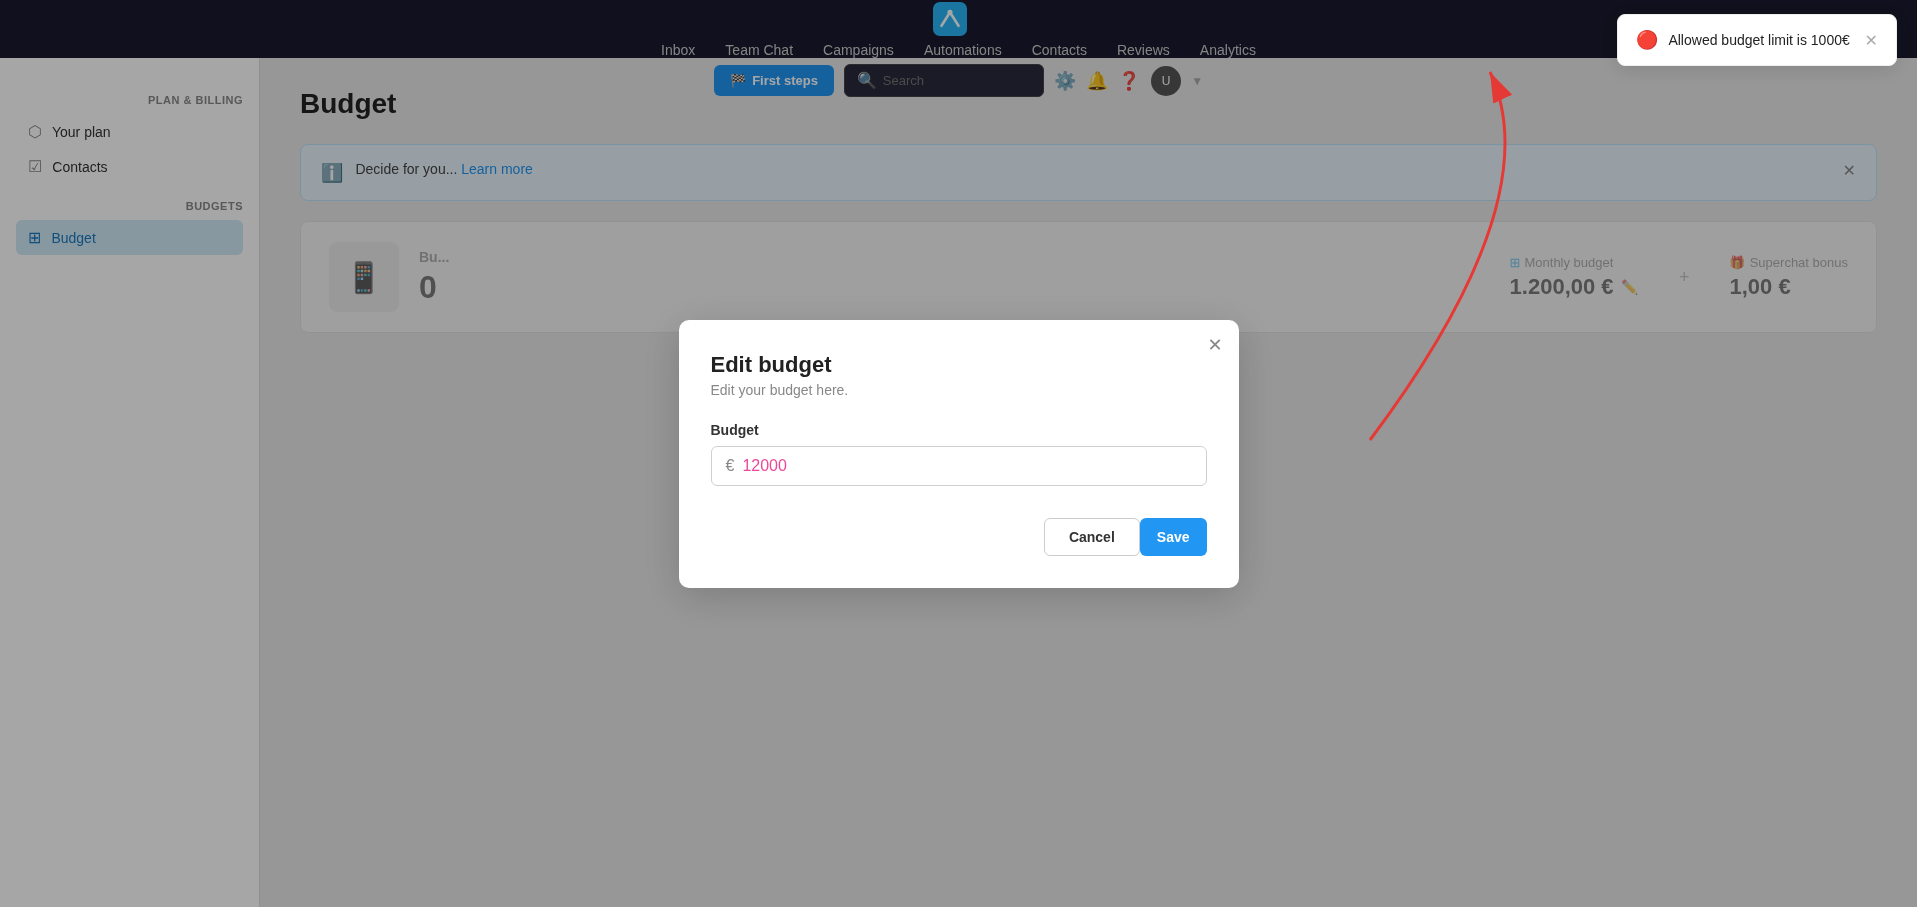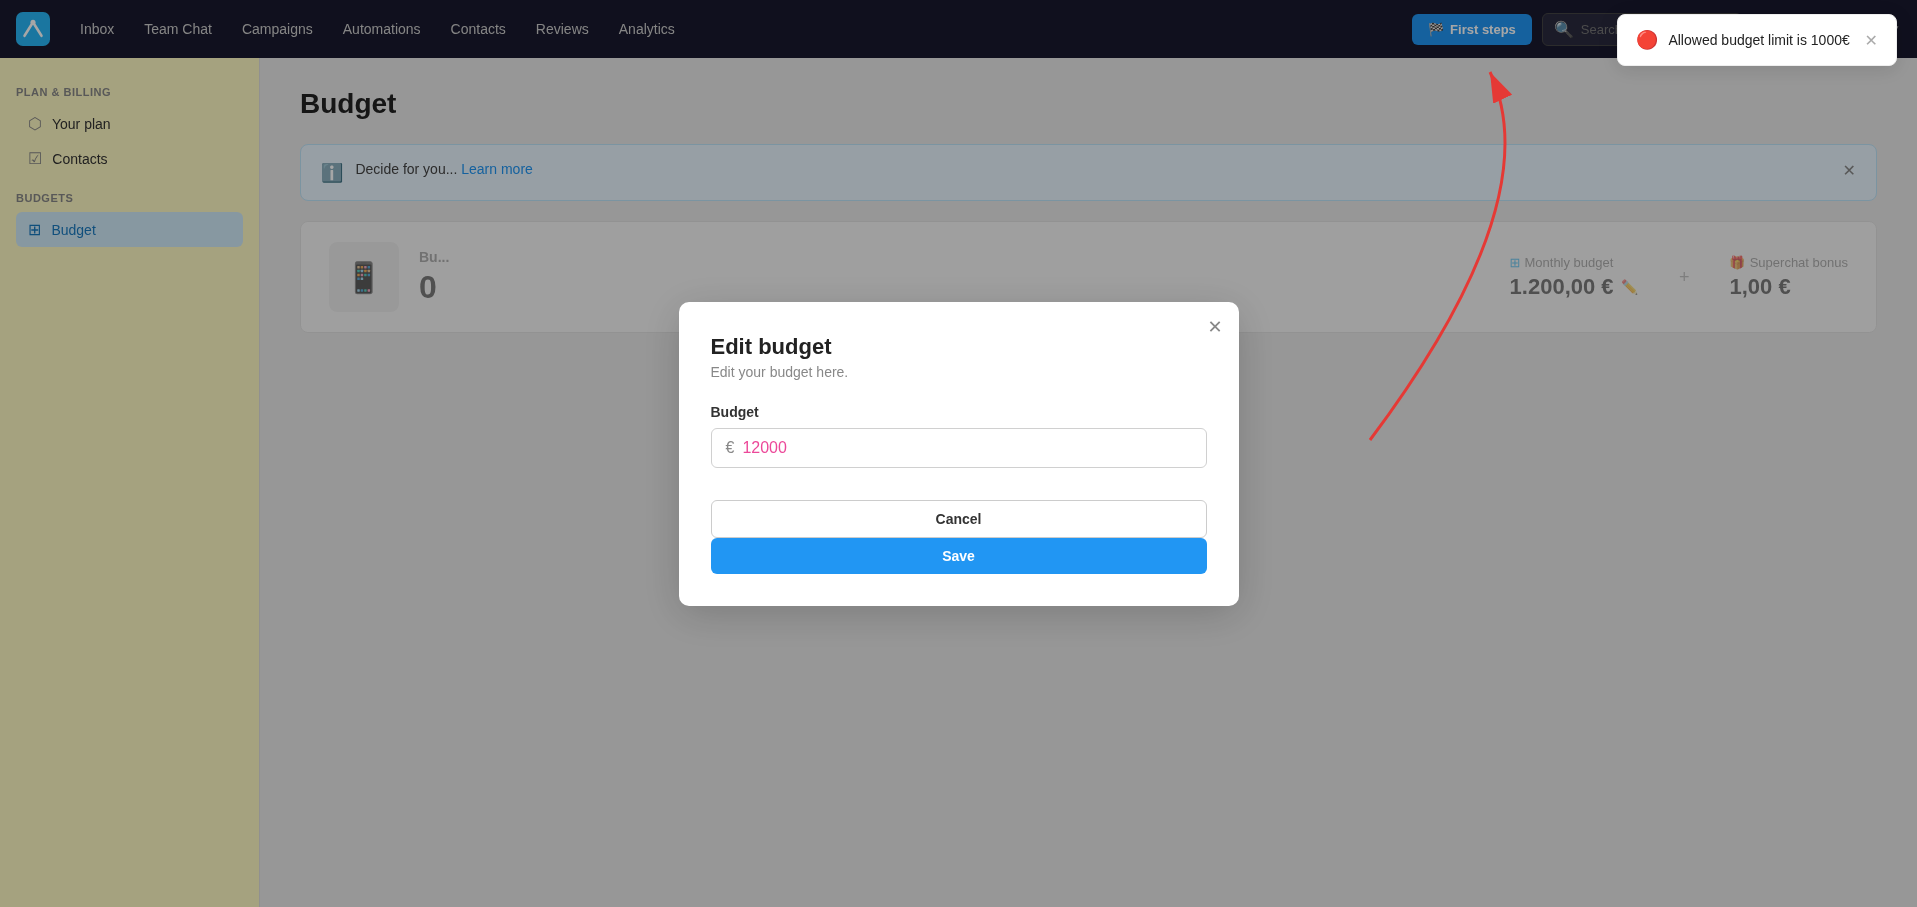--- a/index.html
+++ b/index.html
@@ -1,22 +1,22 @@
 <!DOCTYPE html>
 <html><head>
   <meta charset="utf-8">
   <style>
     * { box-sizing: border-box; margin: 0; padding: 0; }
     body { font-family: -apple-system, BlinkMacSystemFont, 'Segoe UI', sans-serif; background: #e8e8e8; overflow: hidden; }
 
     
     .topnav {
       display: flex; align-items: center;
-      background: #1a1a2e; height: 58px; padding: 12px 16px;
-      position: fixed; top: 0; left: 0; right: 0; z-index: 100;
+      background: #1a1a2e; height: 58px; padding: 2px 16px;
+      position: fixed; top: 0; left: 0; right: 0; z-index: 100; flex-direction: column;
     }
     .logo { width: 34px; height: 34px; margin-right: 18px; }
     .logo svg { width: 100%; height: 100%; }
     .nav-links { display: flex; gap: 6px; flex: 1; }
     .nav-link {
       color: #ccc; font-size: 14px; font-weight: 500;
       padding: 6px 12px; border-radius: 6px; cursor: pointer;
       text-decoration: none;
     }
     .nav-right { display: flex; align-items: center; gap: 10px; }
@@ -39,22 +39,22 @@
       width: 30px; height: 30px; border-radius: 50%;
       background: #555; display: flex; align-items: center; justify-content: center;
       color: #fff; font-size: 12px;
     }
 
     
     .layout { display: flex; margin-top: 58px; height: calc(100vh - 58px); }
 
     
     .sidebar {
-      width: 260px; background: #fef9c3; border-right: 1px solid #ddd;
-      padding: 12px 16px; flex-shrink: 0;
+      width: 260px; background: #ffffff; border-right: 1px solid #ddd;
+      padding: 20px 16px; flex-shrink: 0; text-align: right;
     }
     .sidebar-section-title {
       font-size: 11px; font-weight: 600; color: #888;
       text-transform: uppercase; letter-spacing: 0.5px;
       margin-bottom: 8px; margin-top: 16px;
     }
     .sidebar-item {
       display: flex; align-items: center; gap: 10px;
       padding: 8px 12px; border-radius: 6px; cursor: pointer;
       font-size: 14px; color: #333; font-weight: 500;
@@ -130,21 +130,21 @@
     .form-label { font-size: 14px; font-weight: 600; color: #333; margin-bottom: 8px; display: block; }
     .budget-input-wrap {
       display: flex; align-items: center; border: 1.5px solid #d0d0d0;
       border-radius: 6px; padding: 10px 14px; gap: 8px;
     }
     .euro-sign { color: #888; font-size: 16px; }
     .budget-input {
       border: none; outline: none; font-size: 16px; color: #ec4899;
       width: 100%; font-weight: 400;
     }
-    .modal-actions { display: flex; justify-content: flex-end; gap: 0; margin-top: 32px; flex-direction: column; }
+    .modal-actions { display: flex; justify-content: flex-end; gap: 0; margin-top: 32px; }
     .cancel-btn {
       padding: 10px 24px; border-radius: 6px; border: 1px solid #ccc;
       background: #fff; font-size: 14px; font-weight: 600; cursor: pointer;
       color: #333;
     }
     .save-btn {
       padding: 10px 17px; border-radius: 6px; border: none;
       background: #2196f3; color: #fff; font-size: 14px;
       font-weight: 600; cursor: pointer;
     }

